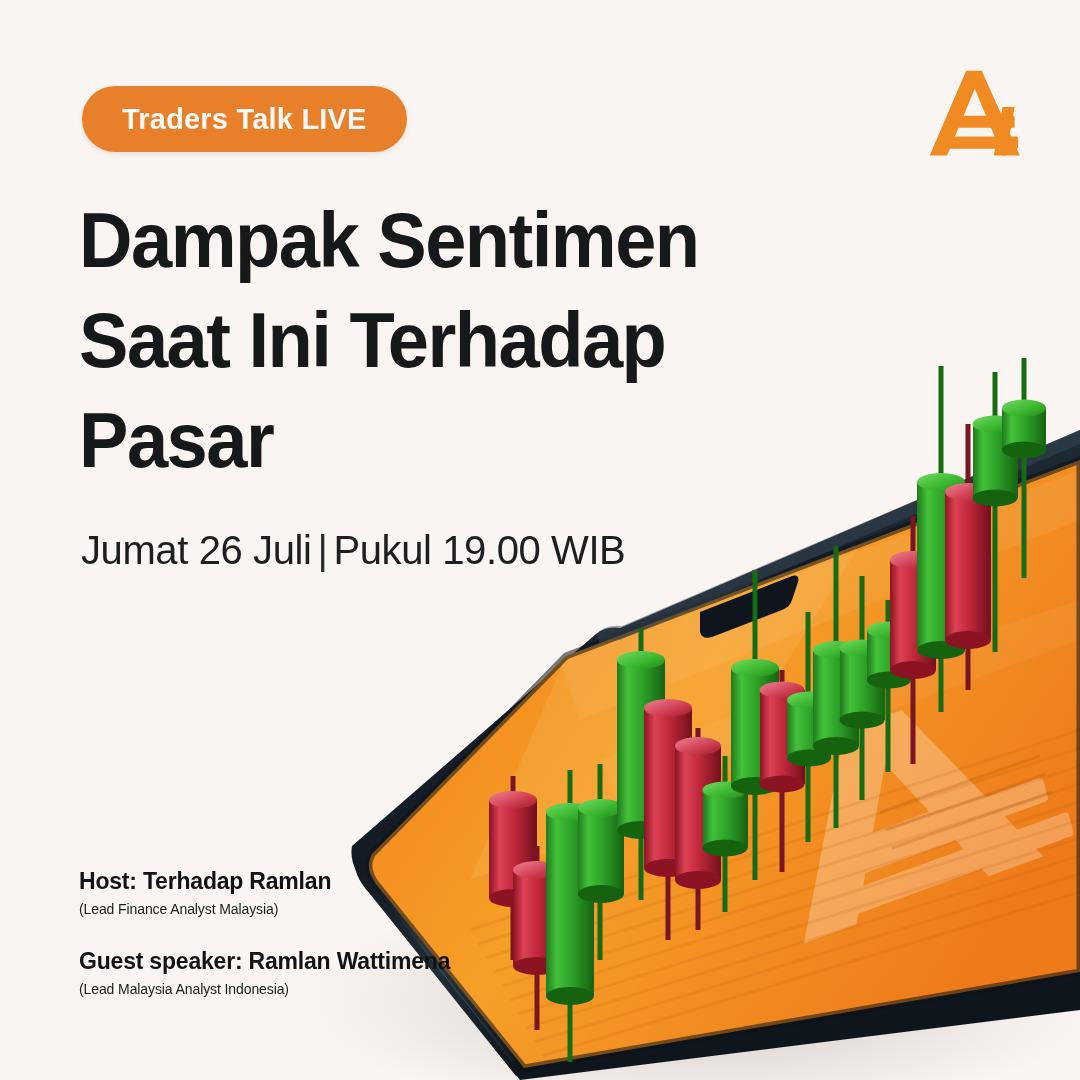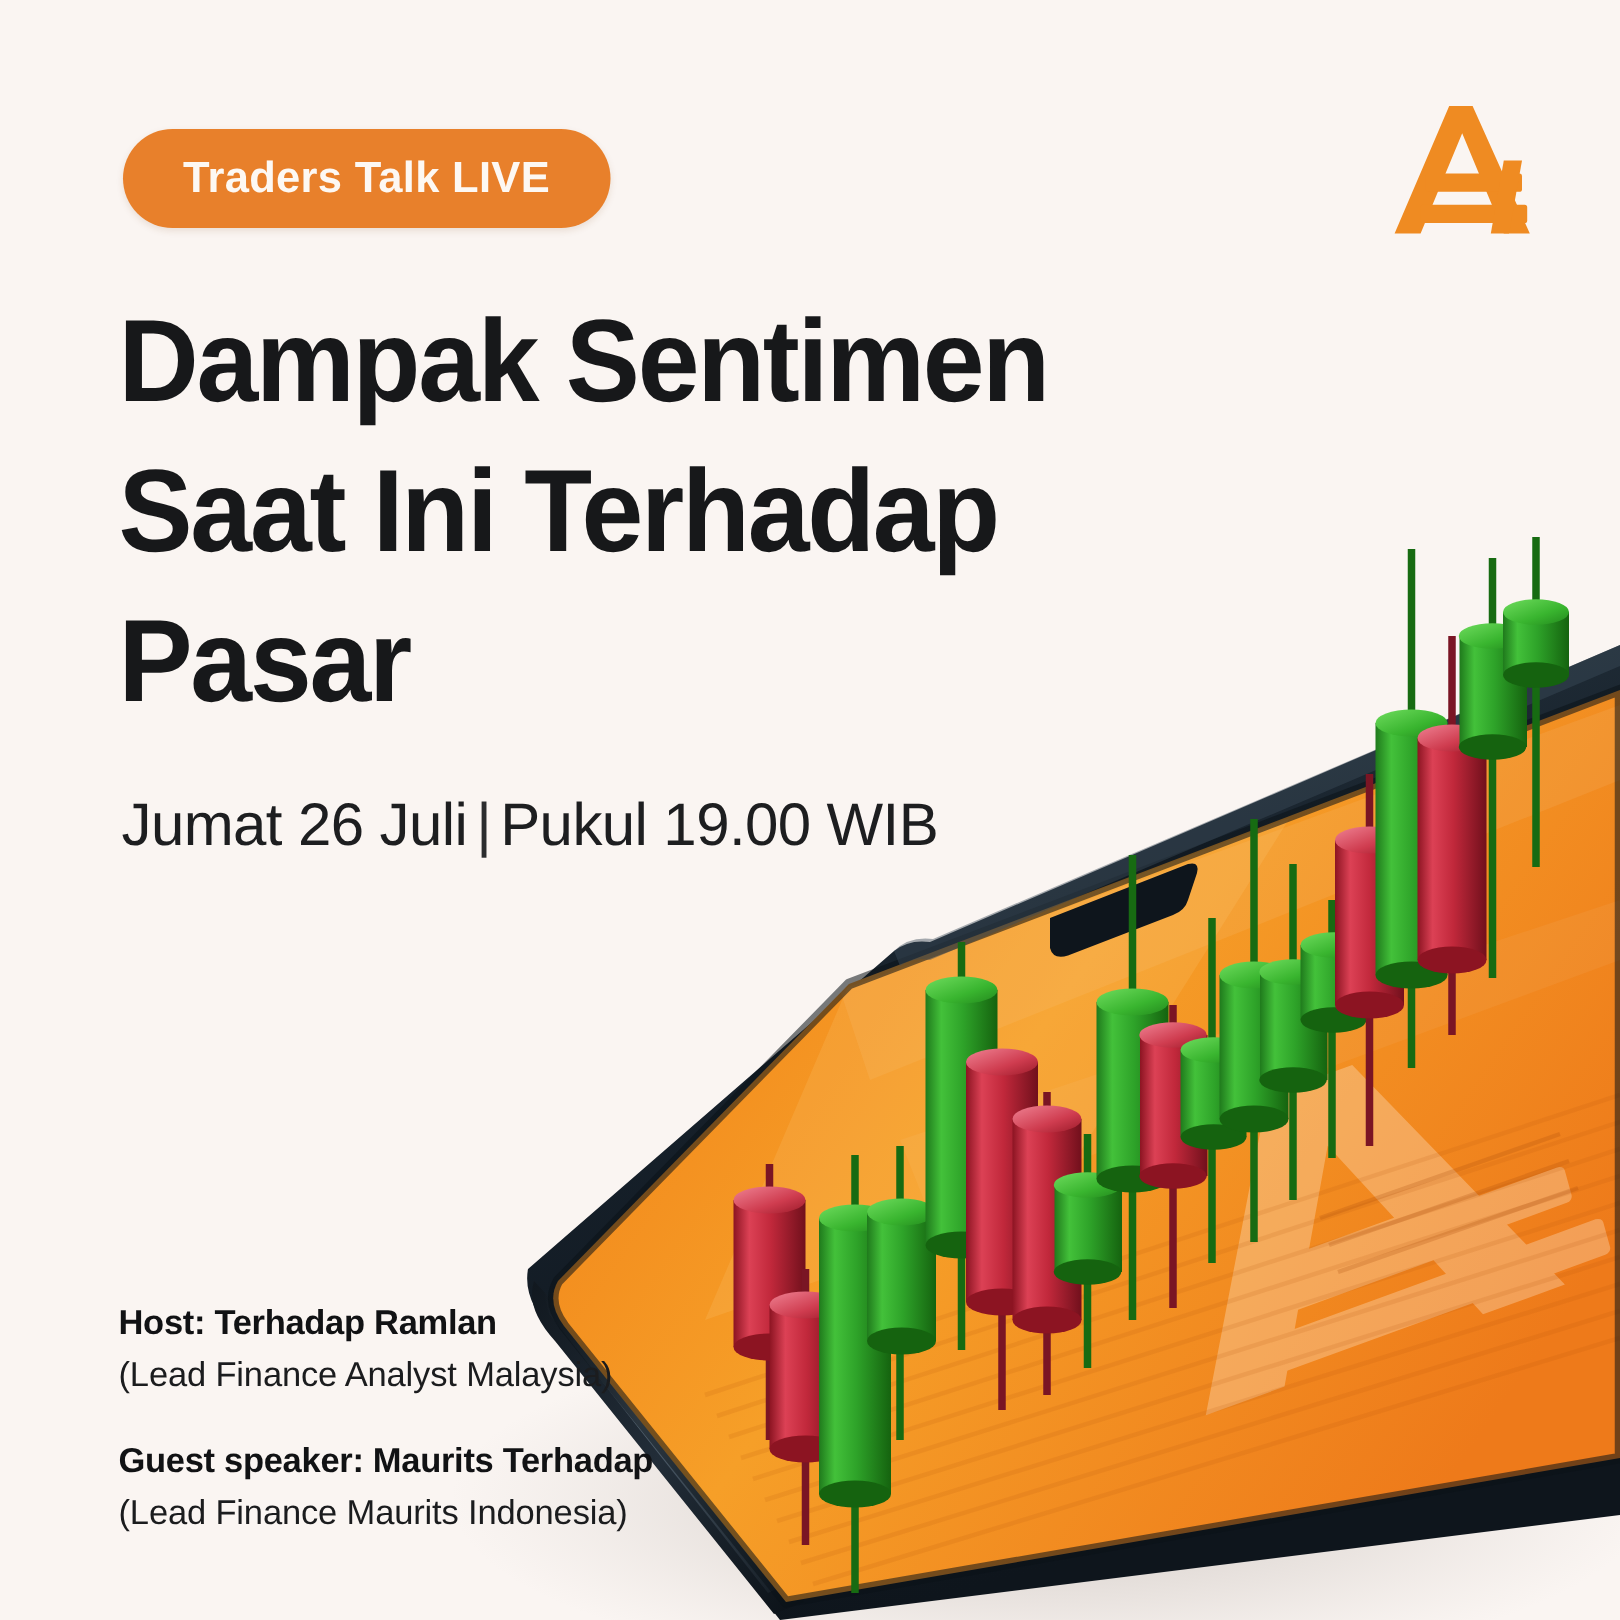--- a/index.html
+++ b/index.html
@@ -50,21 +50,21 @@
 
   
   .credits{position:absolute;left:79px;top:866px;width:520px;}
   .credit-block{margin-bottom:26px;}
   .credit-block:last-child{margin-bottom:0;}
   .credit-name{
     color:#111214;font-size:23px;font-weight:700;letter-spacing:-.2px;
     line-height:1.35;white-space:nowrap;
   }
   .credit-role{
-    color:#1b1c1e;font-size:23px;font-weight:400;letter-spacing:-.1px;
+    color:#1b1c1e;font-size:14px;font-weight:400;letter-spacing:-.1px;
     line-height:1.4;white-space:nowrap;margin-top:3px;
   }
 
   
   .illustration{position:absolute;left:0;top:0;width:1080px;height:1080px;pointer-events:none;}
   .illustration svg{display:block;width:1080px;height:1080px;}
 </style>
 </head>
 <body>
 
@@ -360,18 +360,18 @@
   <div class="datetime">
     <span>Jumat 26 Juli</span><span class="sep">|</span><span>Pukul 19.00 WIB</span>
   </div>
 
   <div class="credits">
     <div class="credit-block">
       <div class="credit-name">Host: Terhadap Ramlan</div>
       <div class="credit-role">(Lead Finance Analyst Malaysia)</div>
     </div>
     <div class="credit-block">
-      <div class="credit-name">Guest speaker: Maurits Terhadap</div>
-      <div class="credit-role">(Lead Finance Maurits Indonesia)</div>
+      <div class="credit-name">Guest speaker: Ramlan Wattimena</div>
+      <div class="credit-role">(Lead Malaysia Analyst Indonesia)</div>
     </div>
   </div>
 
 </div>
 
 </body></html>

